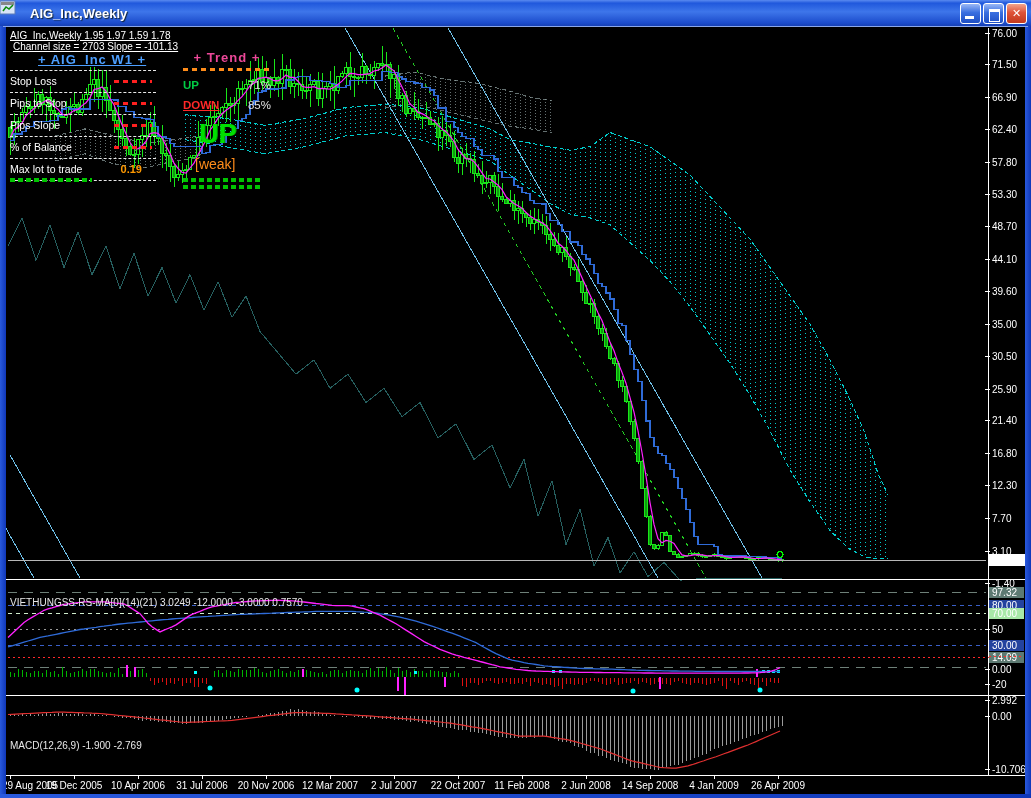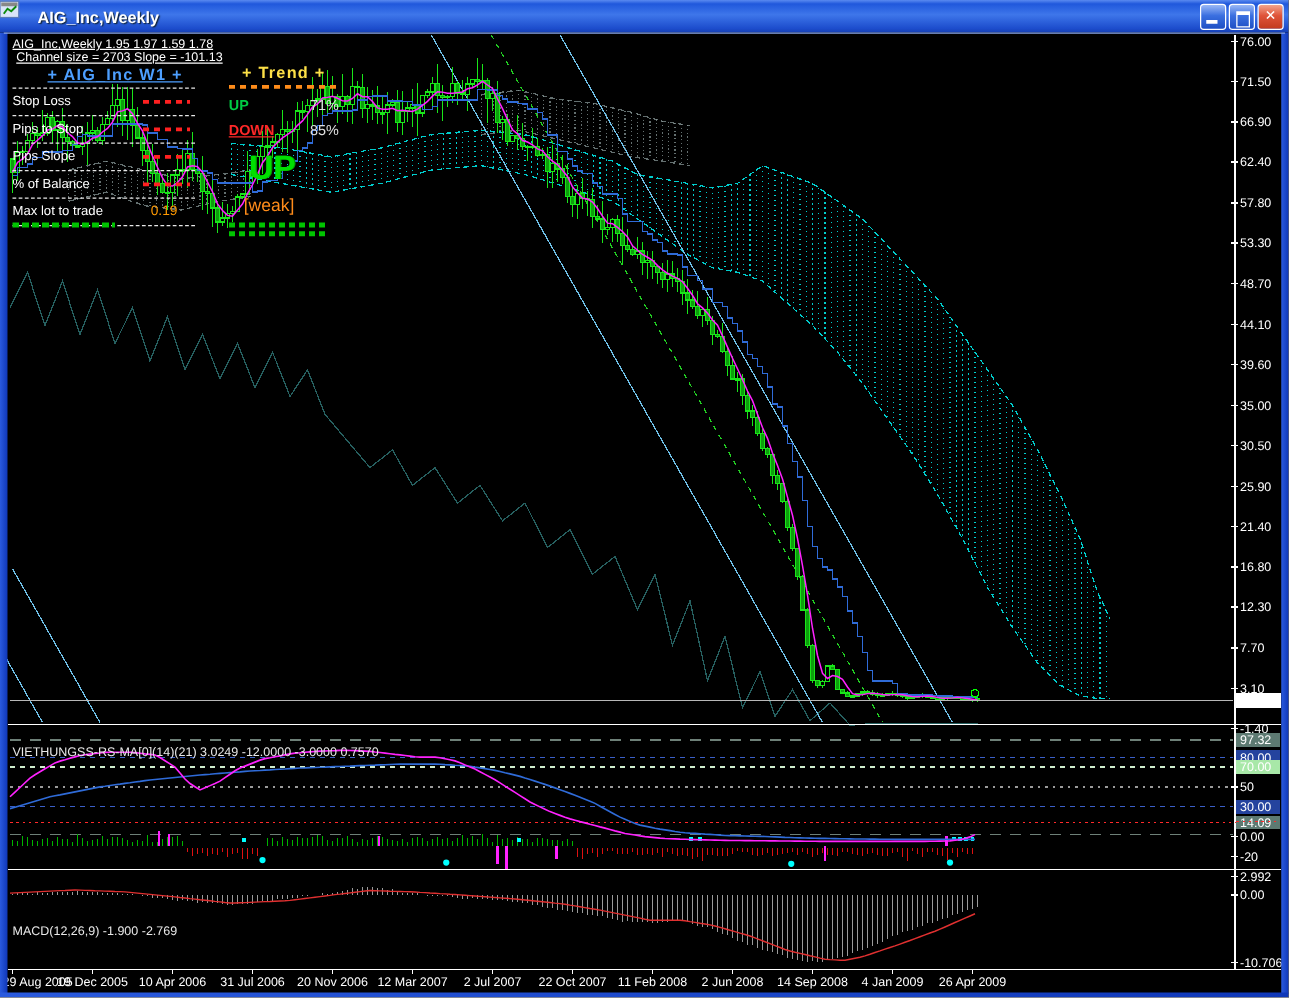--- a/index.html
+++ b/index.html
@@ -26,25 +26,25 @@
   
   .ovl{position:absolute;color:#fff;white-space:nowrap;text-decoration:underline;}
   .sym-line{left:10px;top:30px;font-size:10px;}
   .chan-line{left:13px;top:41px;font-size:10px;}
   .panel-title{left:22px;top:52px;font-size:13px;font-weight:bold;color:#4d9fff;letter-spacing:1px;margin-left:16px;}
   .info-rows{position:absolute;left:10px;top:70px;width:146px;border-top:1px dashed #e8e8e8;text-align:center;}
   .irow{position:relative;height:21px;border-bottom:1px dashed #e8e8e8;}
   .irow .lbl{position:absolute;left:0;top:4px;font-size:10.5px;color:#fff;}
   .irow .reddash{position:absolute;right:4px;top:9px;width:38px;height:3px;
     background:repeating-linear-gradient(90deg,#ff2020 0 5px,transparent 5px 9px);}
-  .irow .val{position:absolute;right:14px;top:4px;font-size:11px;color:#ff9900;font-weight:normal;padding-left:15px;}
+  .irow .val{position:absolute;right:14px;top:4px;font-size:11px;color:#ff9900;font-weight:bold;padding-left:15px;}
   .greenrow{position:absolute;height:4px;
     background:repeating-linear-gradient(90deg,#00c400 0 5px,transparent 5px 8px);}
   .trend-box{position:absolute;left:183px;top:50px;width:88px;}
-  .trend-title{font-size:13px;font-weight:bold;color:#fde047;letter-spacing:1px;text-align:center;}
+  .trend-title{font-size:13px;font-weight:bold;color:#ec4899;letter-spacing:1px;text-align:center;}
   .trend-dash{margin-top:3px;height:3px;
     background:repeating-linear-gradient(90deg,#ff8c1a 0 5px,transparent 5px 9px);}
   .trow{display:flex;justify-content:space-between;margin-top:8px;font-size:11.5px;font-weight:bold;}
   .trow .tv{color:#e0e0e0;font-weight:normal;}
   .up-lbl{color:#00cc44;} .down-lbl{color:#ff2828;text-decoration:underline;}
   .big-signal{margin-top:8px;margin-left:16px;font-size:27px;font-weight:900;color:#00e000;
     text-shadow:1px 0 #00a000;}
   .weak-lbl{margin-top:6px;margin-left:12px;font-size:14px;color:#ff8c1a;}
   .ind-title{position:absolute;color:#e8e8e8;font-size:10px;margin-top:12px;}
   .splitter{position:absolute;left:6px;width:1019px;height:5px;cursor:row-resize;}

